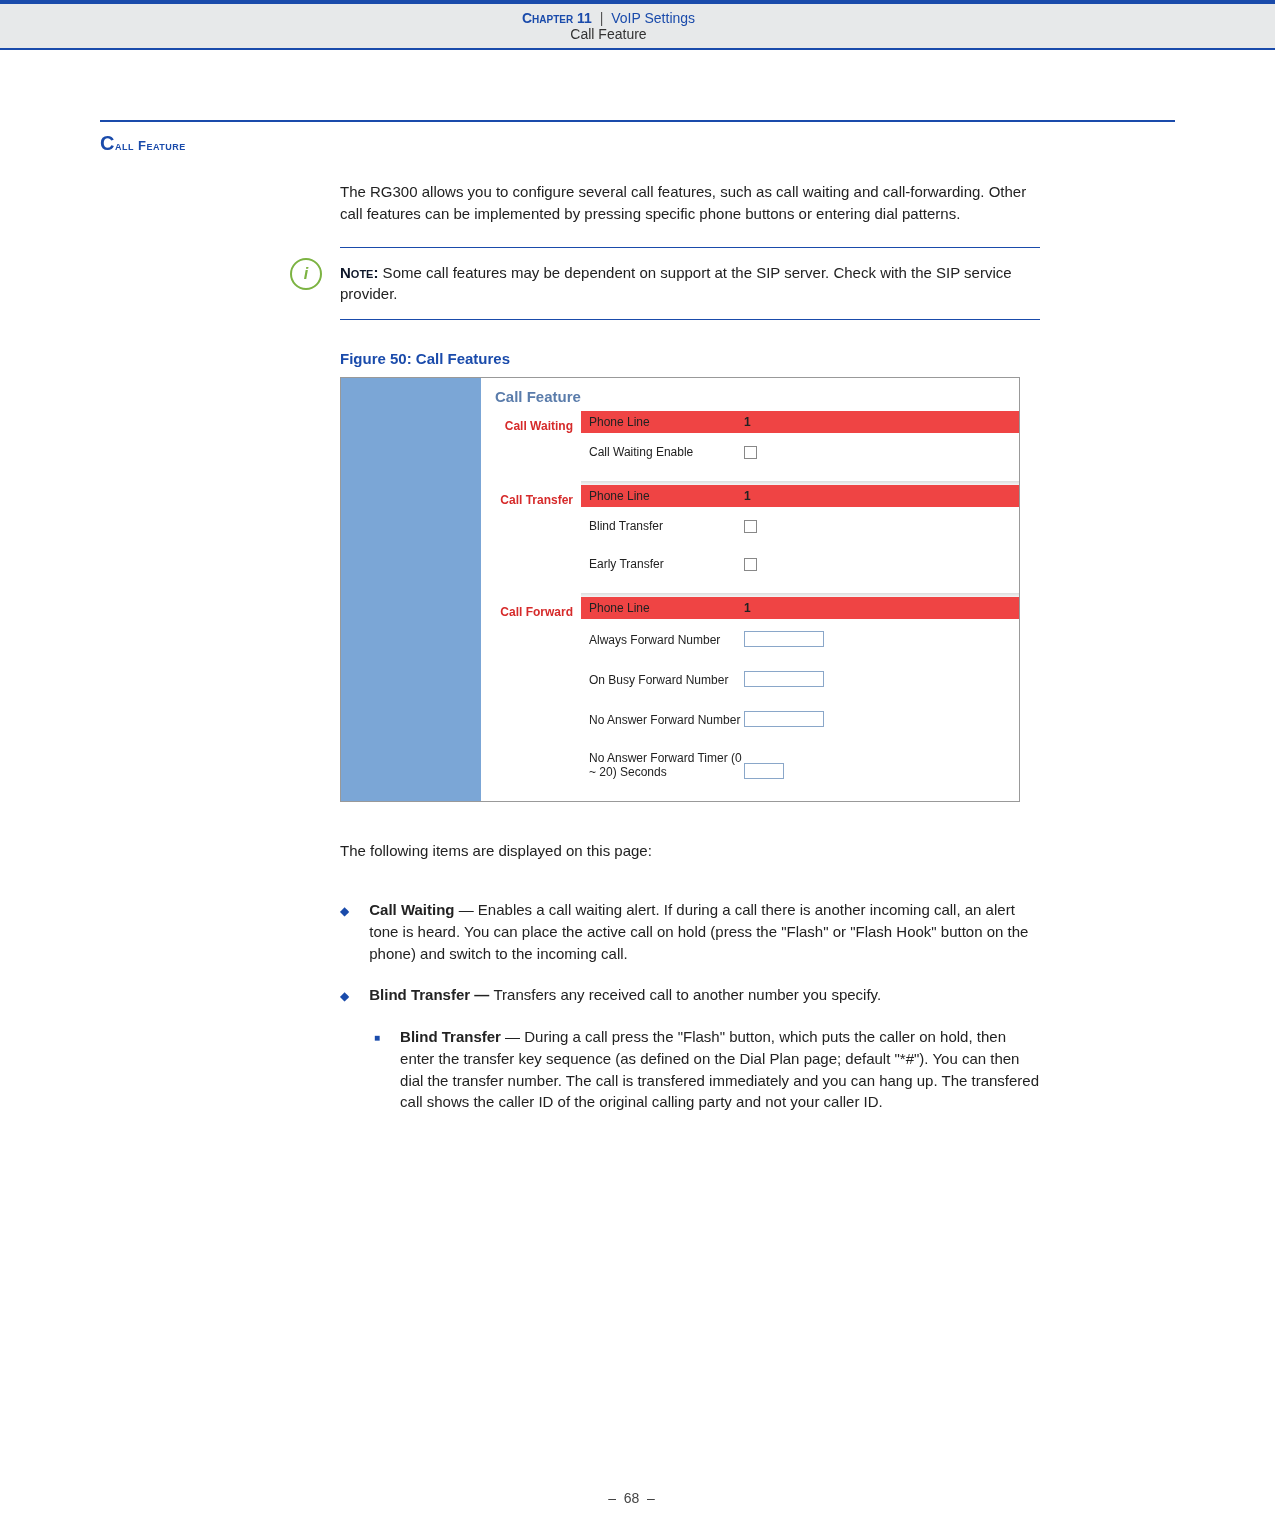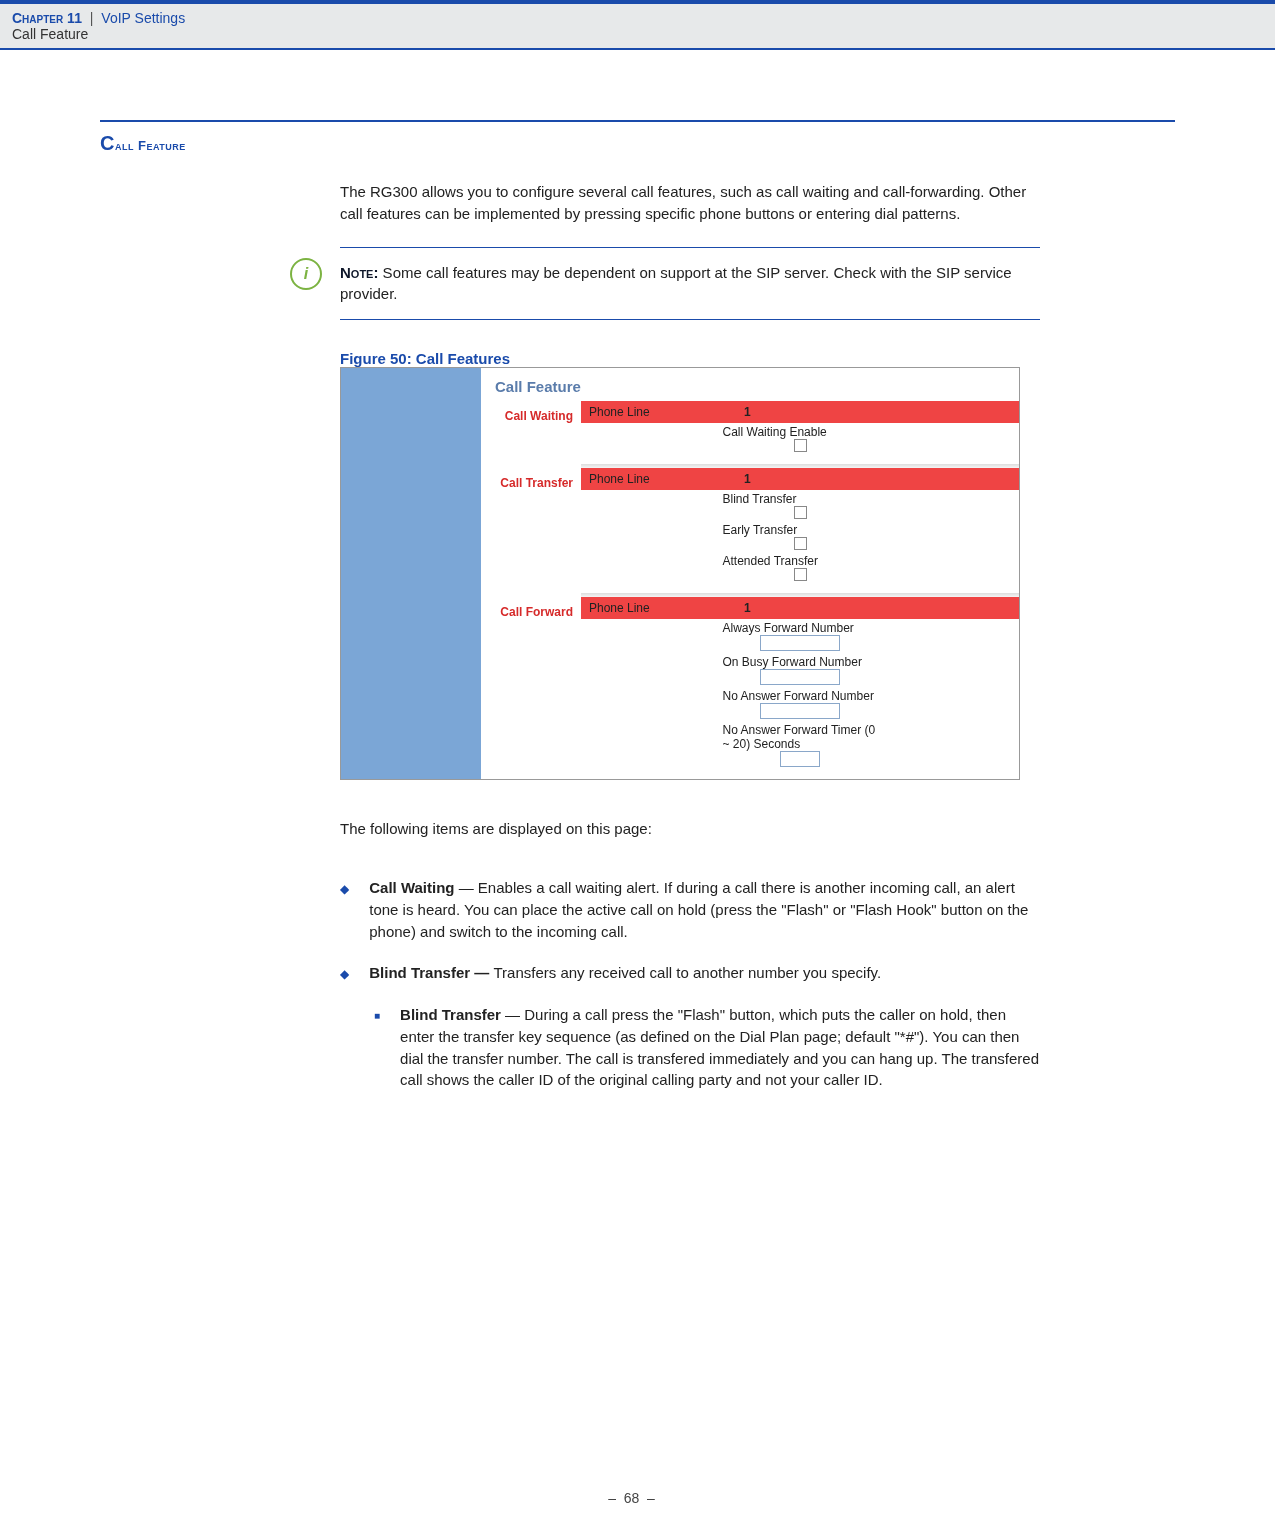--- a/index.html
+++ b/index.html
@@ -9,21 +9,21 @@
       color: #222;
       background: #fff;
       width: 1275px;
       height: 1532px;
       position: relative;
     }
     .top-bar { height: 4px; background: #1a4bab; }
     .header {
       background: #e7e9ea;
       padding: 6px 70px 6px 12px;
-      text-align: left;
+      text-align: center;
       border-bottom: 2px solid #1a4bab;
     }
     .header-line1 { font-size: 14px; }
     .header-chapter { color: #1a4bab; font-weight: bold; font-variant: small-caps; }
     .header-sep { color: #555; margin: 0 4px; }
     .header-voip { color: #1a4bab; }
     .header-line2 { font-size: 14px; color: #333; }
     .content { padding: 70px 100px 0 100px; }
     .hrule { border-top: 2px solid #1a4bab; margin-bottom: 10px; }
     .section-title {
@@ -38,41 +38,41 @@
     .note-rule-bottom { margin-top: 14px; margin-bottom: 30px; }
     .note-row { display: flex; align-items: flex-start; position: relative; }
     .note-icon {
       position: absolute; left: -50px; top: -4px;
       width: 32px; height: 32px; border: 2px solid #7cb342; border-radius: 50%;
       display: flex; align-items: center; justify-content: center;
       color: #7cb342; font-weight: bold; font-size: 16px; font-style: italic;
     }
     .note-text { line-height: 1.45; }
     .note-label { color: #0f172a; font-weight: bold; font-variant: small-caps; }
-    .figure-caption { color: #1a4bab; font-weight: bold; margin-bottom: 0; }
+    .figure-caption { color: #1a4bab; font-weight: bold; margin-bottom: 10px; }
     .figure-wrap {
       border: 1px solid #999; background: #fff; width: 680px;
       display: flex; margin-bottom: 40px;
     }
     .fig-side { width: 140px; background: #7ba6d6; }
     .fig-main { flex: 1; padding: 0; background: #fff; }
     .fig-title { color: #5a7cab; font-weight: bold; padding: 10px 0 6px 14px; font-size: 15px; }
     .fig-labelcol { width: 100px; background: #fff; }
     .fig-row { display: flex; }
     .fig-redlabel {
       color: #d62a2a; font-weight: bold; font-size: 12px; text-align: right;
       padding-top: 8px; padding-right: 8px;
     }
     .fig-table { flex: 1; font-size: 12px; }
     .fig-headerrow {
       background: #ef4444; display: flex; padding: 4px 8px; font-weight: normal;
     }
     .fig-hcell-left { width: 155px; }
     .fig-hcell-right { font-weight: bold; }
-    .fig-datarow { display: flex; padding: 2px 8px; align-items: center; flex-direction: column; }
+    .fig-datarow { display: flex; padding: 12px 8px; align-items: flex-end; }
     .fig-cell-left { width: 155px; }
     .fig-checkbox { width: 13px; height: 13px; border: 1px solid #888; background: #fff; }
     .fig-input { width: 80px; height: 16px; border: 1px solid #8aa7c9; background: #fff; }
     .fig-input-sm { width: 40px; height: 16px; border: 1px solid #8aa7c9; background: #fff; }
     .fig-spacer-row { height: 10px; background: #fff; }
     .fig-greyline { height: 4px; background: linear-gradient(#ddd, #f5f5f5); }
     .following { margin-bottom: 40px; }
     .bullet-list { list-style: none; }
     .bullet-item { display: flex; margin-bottom: 20px; line-height: 1.45; }
     .bullet-mark {
@@ -148,24 +148,20 @@
             <div class="fig-headerrow">
               <div class="fig-hcell-left">Phone Line</div>
               <div class="fig-hcell-right">1</div>
             </div>
             <div class="fig-datarow">
               <div class="fig-cell-left">Blind Transfer</div>
               <div class="fig-checkbox"></div>
             </div>
             <div class="fig-datarow">
               <div class="fig-cell-left">Early Transfer</div>
-              <div class="fig-checkbox"></div>
-            </div>
-            <div class="fig-datarow">
-              <div class="fig-cell-left">Attended Transfer</div>
               <div class="fig-checkbox"></div>
             </div>
             <div class="fig-spacer-row"></div>
             <div class="fig-greyline"></div>
           </div>
         </div>
 
         <div class="fig-row">
           <div class="fig-labelcol fig-redlabel">Call Forward</div>
           <div class="fig-table">

